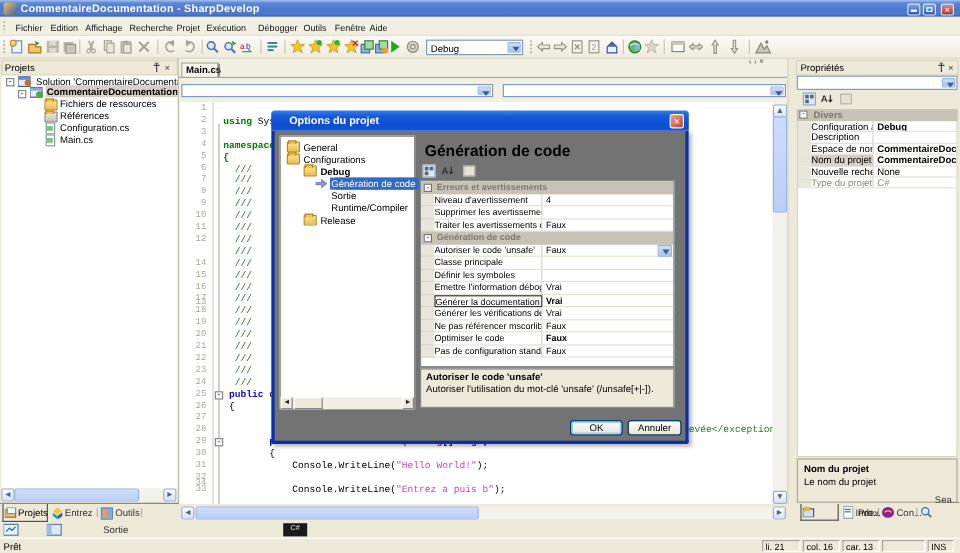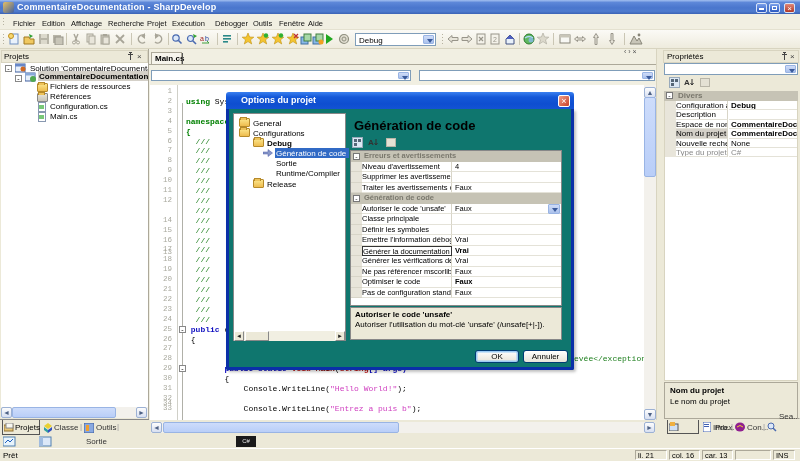--- a/index.html
+++ b/index.html
@@ -336,21 +336,21 @@
     </svg>
   </div>
 <div class="abs" style="left:15px;top:423px;font-size:8px;">Projets</div>
 <div class="abs" style="left:43px;top:423px;width:10px;height:10px;">
     <svg width="10" height="10">
       <path d="M5 0 L9 3 L5 6 L1 3 Z" fill="#e8d030"></path>
       <path d="M1 4 L5 7 L5 10 L1 7 Z" fill="#30a0a0"></path>
       <path d="M9 4 L5 7 L5 10 L9 7 Z" fill="#3050c0"></path>
     </svg>
   </div>
-<div class="abs" style="left:54px;top:423px;font-size:8px;color:#333;">Classe</div>
+<div class="abs" style="left:54px;top:423px;font-size:8px;color:#333;">Entrez</div>
 <div class="abs" style="left:80px;top:422px;color:#999;">|</div>
 <div class="abs" style="left:84px;top:423px;width:10px;height:10px;">
     <svg width="10" height="10">
       <rect x="0" y="0" width="10" height="10" fill="#88a8e0" stroke="#4060a0"></rect>
       <rect x="2" y="2" width="3" height="6" fill="#f0a030"></rect>
     </svg>
   </div>
 <div class="abs" style="left:96px;top:423px;font-size:8px;color:#333;">Outils</div>
 <div class="abs" style="left:117px;top:422px;color:#999;">|</div>
 
@@ -553,21 +553,21 @@
 <div class="abs" style="left:779px;top:412px;font-size:8px;color:#333;">Sea...</div>
 
 <div class="abs" style="left:0;top:448px;width:800px;height:13px;background:#ece9d8;border-top:1px solid #fff;"></div>
 <div class="abs" style="left:3px;top:451px;font-size:8px;">Prêt</div>
 <div class="abs" style="left:635px;top:450px;width:32px;height:10px;border:1px solid #aca899;border-right-color:#fff;border-bottom-color:#fff;font-size:7.5px;line-height:9px;padding:0 2px;">li. 21</div>
 <div class="abs" style="left:669px;top:450px;width:31px;height:10px;border:1px solid #aca899;border-right-color:#fff;border-bottom-color:#fff;font-size:7.5px;line-height:9px;padding:0 2px;">col. 16</div>
 <div class="abs" style="left:702px;top:450px;width:31px;height:10px;border:1px solid #aca899;border-right-color:#fff;border-bottom-color:#fff;font-size:7.5px;line-height:9px;padding:0 2px;">car. 13</div>
 <div class="abs" style="left:735px;top:450px;width:36px;height:10px;border:1px solid #aca899;border-right-color:#fff;border-bottom-color:#fff;"></div>
 <div class="abs" style="left:773px;top:450px;width:22px;height:10px;border:1px solid #aca899;border-right-color:#fff;border-bottom-color:#fff;font-size:7.5px;line-height:9px;padding:0 2px;">INS</div>
 
-<div class="abs" id="dlg" style="left:226px;top:109px;width:348px;height:261px;background:#0f766e;border:3px solid #0a30a8;border-top:none;border-radius:0 0 2px 2px;box-shadow:2px 2px 3px rgba(0,0,0,.25);">
+<div class="abs" id="dlg" style="left:226px;top:109px;width:348px;height:261px;background:#737373;border:3px solid #0a30a8;border-top:none;border-radius:0 0 2px 2px;box-shadow:2px 2px 3px rgba(0,0,0,.25);">
   <div style="position:absolute;left:-3px;top:-17px;width:348px;height:17px;background:linear-gradient(180deg,#3a80f0 0%,#1458d8 30%,#0e4ed0 70%,#1353d4 100%);border-radius:3px 3px 0 0;"></div>
   <div style="position:absolute;left:12px;top:-14px;color:#fff;font-weight:bold;font-size:9px;">Options du projet</div>
   <div style="position:absolute;left:329px;top:-14px;width:12px;height:12px;background:linear-gradient(135deg,#f0a088,#c84028);border:1px solid #fff;border-radius:2px;color:#fff;font-size:9px;line-height:10px;text-align:center;">×</div>
 
   <div style="position:absolute;left:4px;top:4px;width:113px;height:228px;background:#fff;border:1px solid #888;">
     <div class="fold" style="left:5px;top:4px;"></div>
       <span class="abs" style="left:19px;top:5px;">General</span>
     <div class="fold" style="left:5px;top:14px;"></div>
       <span class="abs" style="left:19px;top:15px;">Configurations</span>
     <div class="fold" style="left:19px;top:24px;"></div>

